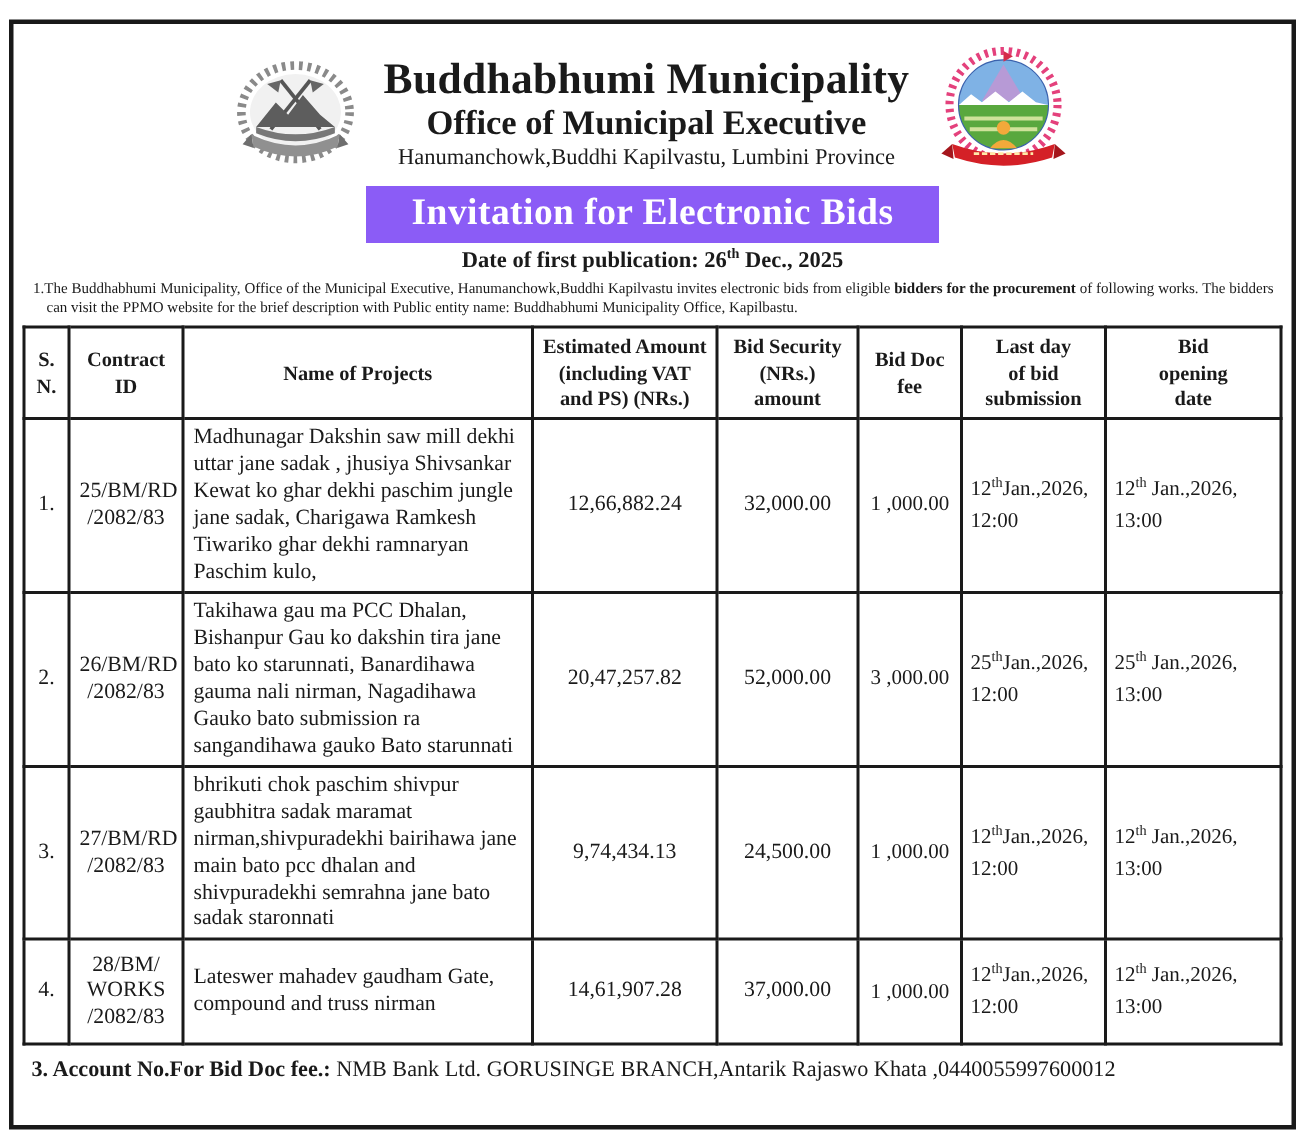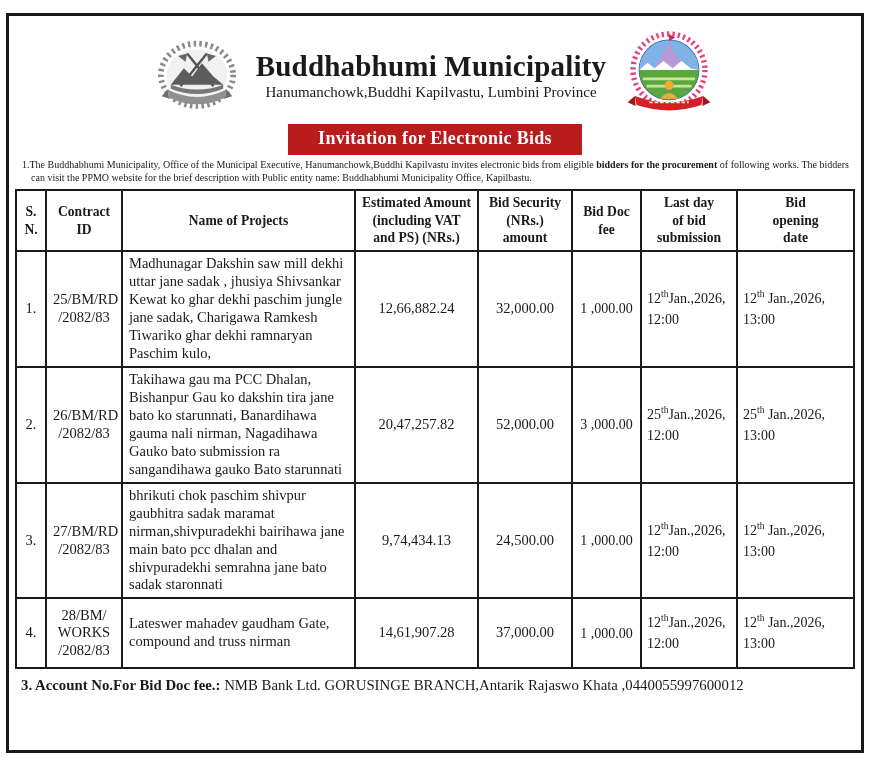--- a/index.html
+++ b/index.html
@@ -14,22 +14,22 @@
   }
   
   .header{display:flex;justify-content:center;align-items:center;gap:18px;margin-top:15px;height:90px;}
   .logo{flex:0 0 auto;}
   .h-text{text-align:center;line-height:1.04;}
   .h-title{font-size:29px;font-weight:bold;letter-spacing:.2px;}
   .h-office{font-size:23px;font-weight:bold;margin-top:2px;}
   .h-address{font-size:15px;margin-top:4px;}
   
   .banner{
-    background:#b91c1c;color:#ffffff;width:fit-content;margin:3px auto 0;
-    padding:4px 30px 6px;font-size:18px;font-weight:bold;letter-spacing:.3px;
+    background:#8b5cf6;color:#ffffff;width:fit-content;margin:3px auto 0;
+    padding:4px 30px 6px;font-size:25px;font-weight:bold;letter-spacing:.3px;
   }
   .pubdate{text-align:center;font-weight:bold;font-size:15px;margin-top:4px;}
   sup{font-size:9.5px;line-height:0;}
   
   .intro{
     font-size:10px;line-height:1.3;text-align:justify;
     margin:3px 12px 5px 13px;padding-left:9px;text-indent:-9px;
   }
   .seg-bold{font-weight:600;}
   
@@ -67,20 +67,21 @@
         <path d="M38 20 l-11 3 l9 7 z" fill="#666"></path>
         <path d="M18 58 L34 38 L44 48 L56 32 L70 48 L82 58 Z" fill="#5d5d5d"></path>
         <path d="M18 58 Q50 70 82 58 L82 63 Q50 76 18 63 Z" fill="#787878"></path>
         <path d="M14 64 Q50 82 86 64 L84 74 Q50 90 16 74 Z" fill="#909090"></path>
         <path d="M14 64 l-7 8 l9 3 z" fill="#6e6e6e"></path>
         <path d="M86 64 l7 8 l-9 3 z" fill="#6e6e6e"></path>
       </svg>
     </div>
     <div class="h-text">
       <div class="h-title">Buddhabhumi Municipality</div>
+      <div class="h-office">Office of Municipal Executive</div>
       <div class="h-address">Hanumanchowk,Buddhi Kapilvastu, Lumbini Province</div>
     </div>
     <div class="logo">
       <svg width="90" height="86" viewBox="0 0 100 95">
         <circle cx="50" cy="43" r="40" fill="#ffffff" stroke="#e4417c" stroke-width="6" stroke-dasharray="2.5 3.5"></circle>
         <circle cx="50" cy="43" r="33" fill="#cfe6f7" stroke="#3b62ad" stroke-width="1.5"></circle>
         <path d="M17 43 a33 33 0 0 1 66 0 Z" fill="#7fb2e5"></path>
         <path d="M34 40 L50 13 L66 40 Z" fill="#b79ad6"></path>
         <path d="M17 43 L26 35 L34 41 L44 33 L54 41 L64 33 L74 41 L83 43 Z" fill="#ffffff"></path>
         <path d="M17 43 h66 a33 33 0 0 1 -66 0 Z" fill="#59a83e"></path>
@@ -91,20 +92,21 @@
         <path d="M12 72 Q50 86 88 72 L86 82 Q50 94 14 82 Z" fill="#d42027"></path>
         <path d="M12 72 l-8 7 l9 4 z" fill="#a5161c"></path>
         <path d="M88 72 l8 7 l-9 4 z" fill="#a5161c"></path>
         <path d="M28 79 h44" stroke="#ffe9a8" stroke-width="2" stroke-dasharray="4 2" fill="none"></path>
       </svg>
     </div>
   </div>
 
   <div class="banner">Invitation for Electronic Bids</div>
 
+  <div class="pubdate"><span>Date of first publication: 26</span><sup>th</sup><span> Dec., 2025</span></div>
 
   <div class="intro"><span>1.The Buddhabhumi Municipality, Office of the Municipal Executive, Hanumanchowk,Buddhi Kapilvastu invites electronic bids from eligible </span><span class="seg-bold">bidders for the procurement</span><span> of following works. The bidders can visit the PPMO website for the brief description with Public entity name: Buddhabhumi Municipality Office, Kapilbastu.</span></div>
 
   <table class="bid-table">
     <colgroup>
       <col class="w0">
         <col class="w1">
         <col class="w2">
         <col class="w3">
       <col class="w4">

